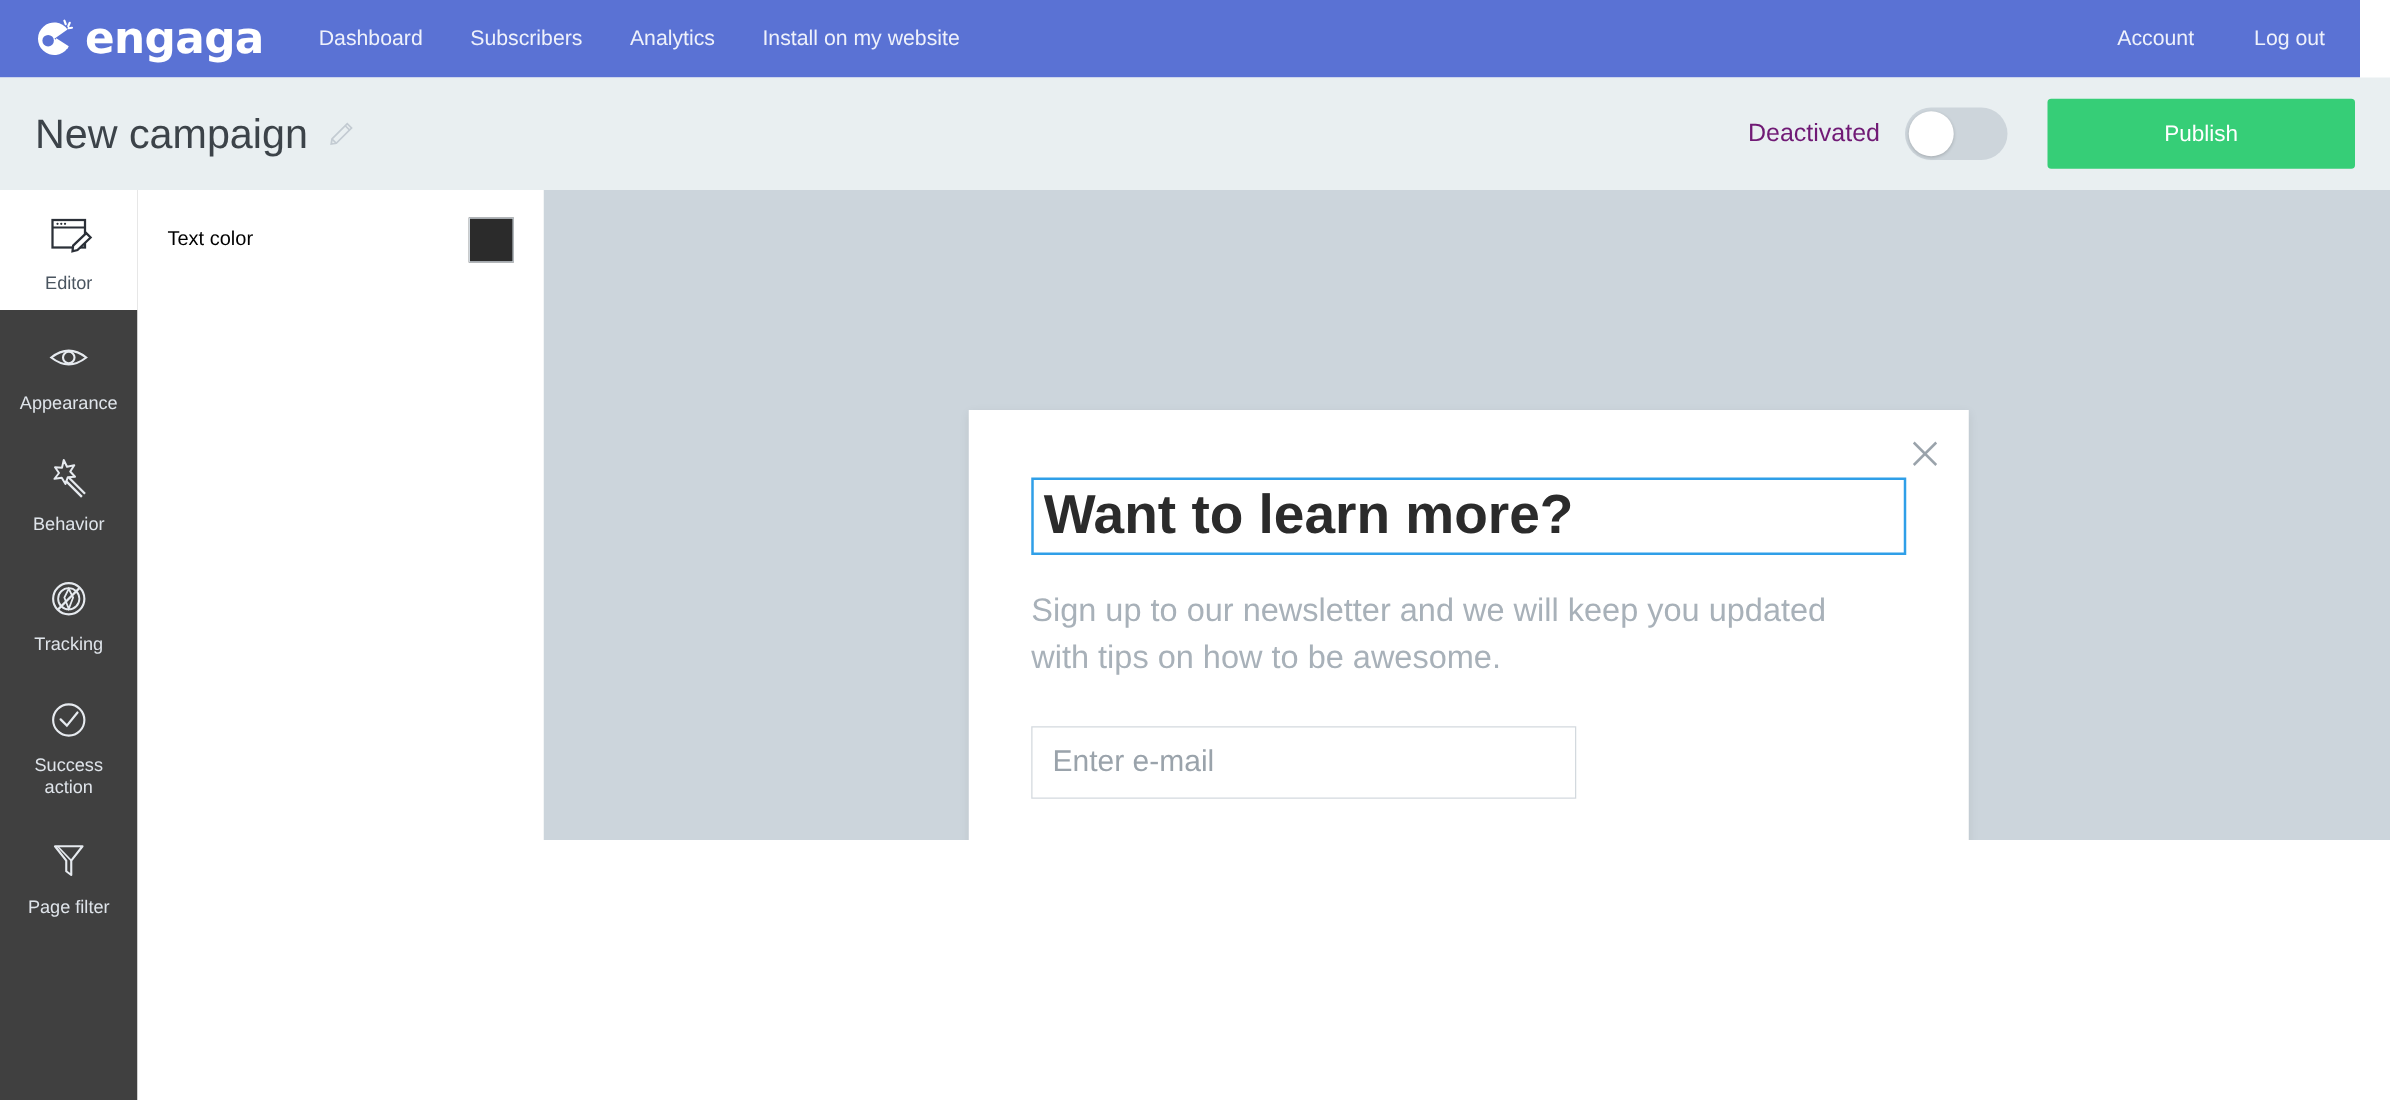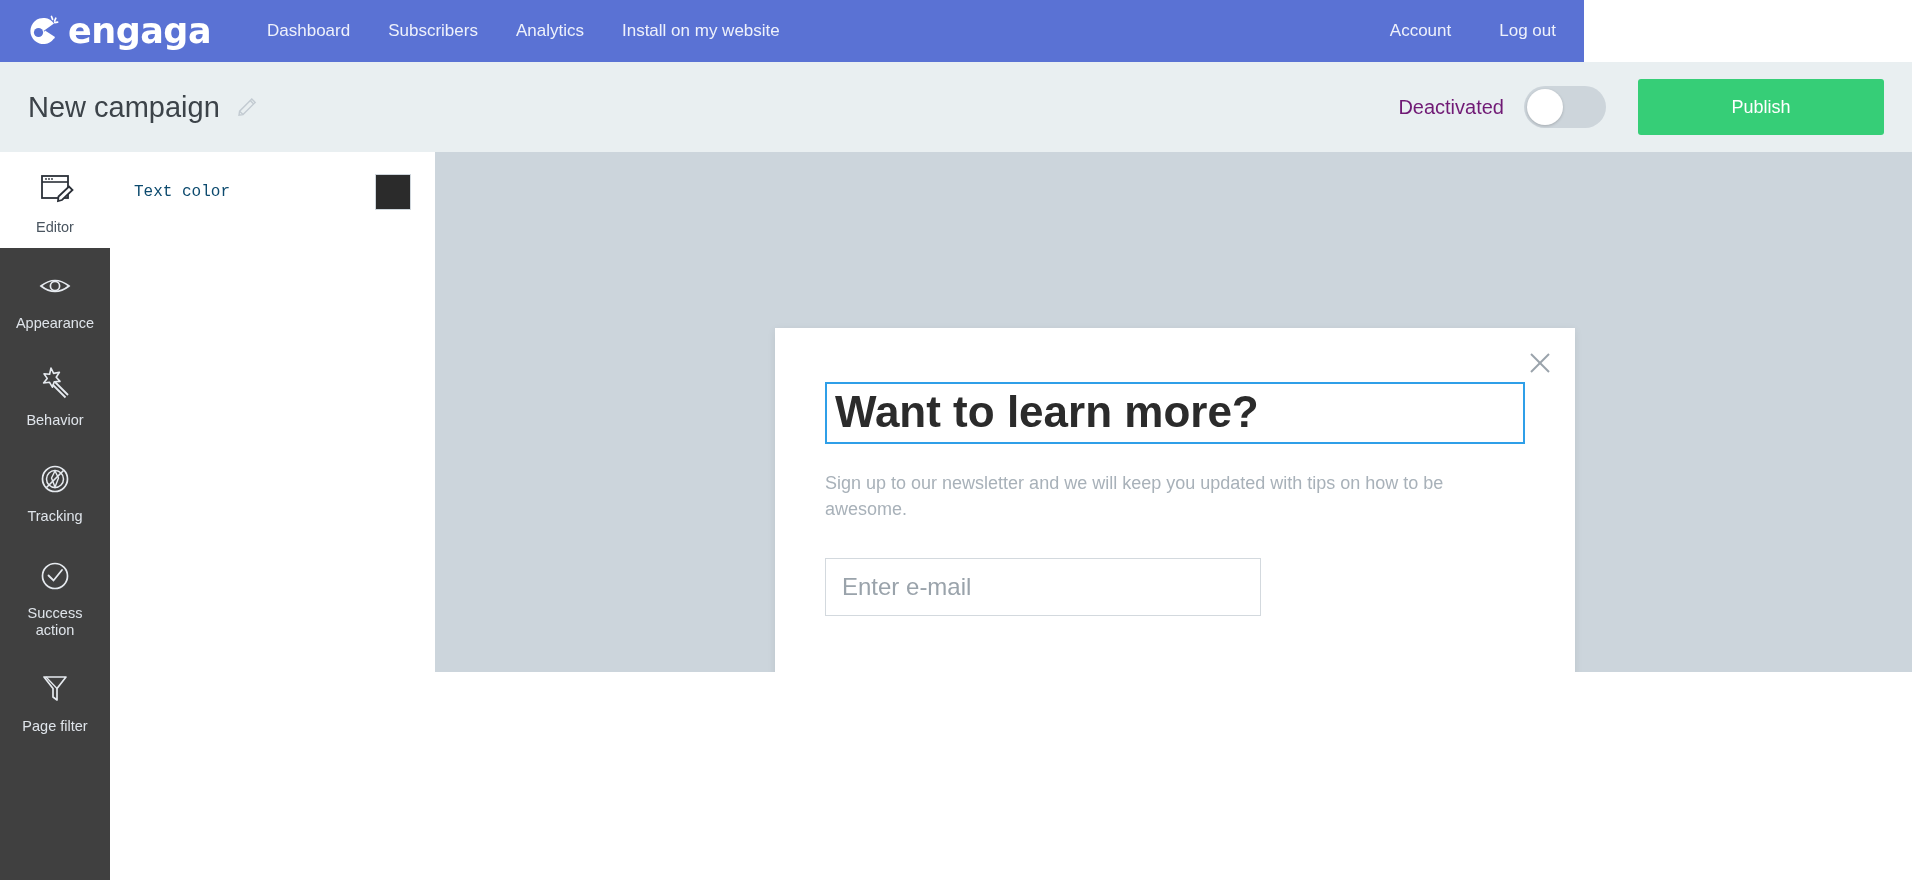--- a/index.html
+++ b/index.html
@@ -6,23 +6,23 @@
   html, body {
     width: 1912px; height: 880px;
     font-family: "Liberation Sans", sans-serif;
     background: #ffffff;
     overflow: hidden;
   }
 
   
   .topnav {
     position: absolute; top: 0; left: 0;
-    width: 1584px; height: 62px;
+    width: 1888px; height: 62px;
     background: #5a72d4;
-    display: flex; align-items: center; gap: 12px;
+    display: flex; align-items: center;
   }
   .logo-wrap {
     display: flex; align-items: center;
     margin-left: 24px; margin-right: 44px;
   }
   .logo-mark {
     width: 38px; height: 38px;
     position: relative; flex: none;
   }
   .logo-text {
@@ -50,21 +50,21 @@
 
   
   .subheader {
     position: absolute; top: 62px; left: 0;
     width: 1912px; height: 90px;
     background: #e9eff1;
     display: flex; align-items: center;
   }
   .campaign-title {
     margin-left: 28px;
-    font-size: 29px;
+    font-size: 33px;
     color: #3c4349;
     font-weight: 400;
     white-space: nowrap;
   }
   .edit-pencil {
     margin-left: 14px; width: 26px; height: 26px;
     cursor: pointer; flex: none;
   }
   .subheader-right {
     position: absolute; right: 0; top: 0;
@@ -126,21 +126,21 @@
   .panel {
     position: absolute; top: 152px; left: 110px;
     width: 325px; height: 728px;
     background: #ffffff;
   }
   .prop-row {
     display: flex; align-items: center;
     justify-content: space-between;
     padding: 22px 24px 0 24px;
   }
-  .prop-label { font-size: 16px; color: #0c4a6e; font-family: Liberation Mono, monospace; }
+  .prop-label { font-size: 16px; color: #000000; }
   .color-swatch {
     width: 36px; height: 36px;
     background: #2b2b2b;
     border: 1px solid #cfd6dc;
     cursor: pointer; flex: none;
   }
 
   
   .canvas {
     position: absolute; top: 152px; left: 435px;
@@ -170,21 +170,21 @@
   .headline {
     font-size: 44px;
     font-weight: 700;
     color: #2b2b2b;
     line-height: 1.08;
     font-family: "Liberation Sans", sans-serif;
     white-space: nowrap;
   }
   .subtext {
     margin-top: 26px;
-    font-size: 18px;
+    font-size: 26px;
     line-height: 1.45;
     color: #a8b1b9;
     max-width: 680px;
   }
   .form-row {
     margin-top: 36px;
     display: flex; align-items: stretch;
   }
   .email-input {
     width: 436px; height: 58px;

